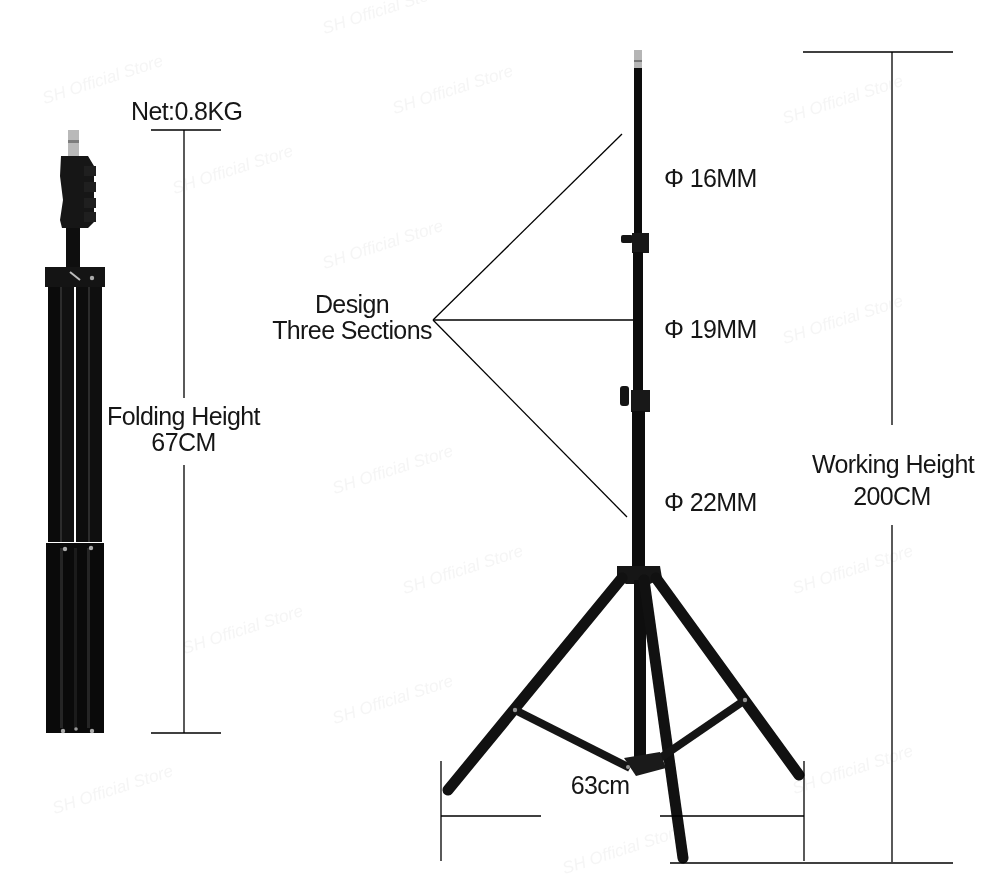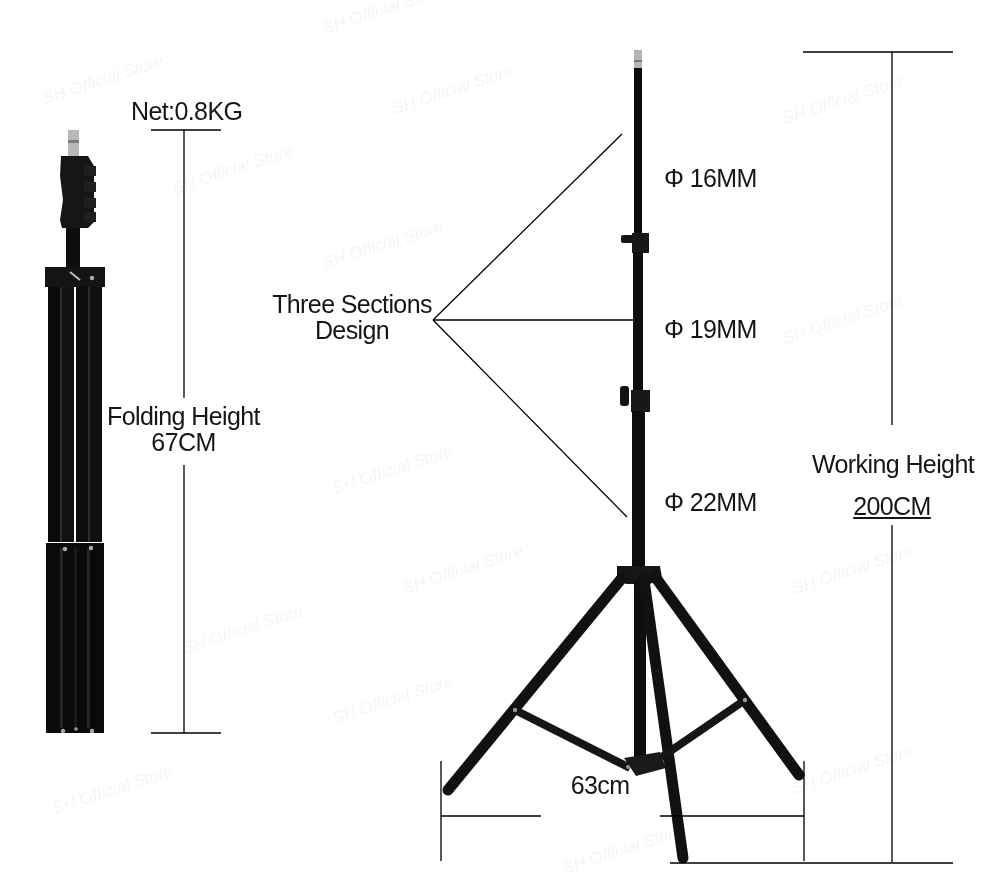--- a/index.html
+++ b/index.html
@@ -137,27 +137,27 @@
   <div class="label" style="left:131px;top:98px;width:110px;">
     <span class="line">Net:0.8KG</span>
   </div>
 
   <div class="label" style="left:106px;top:403px;width:155px;">
     <span class="line">Folding Height</span>
     <span class="line" style="margin-top:0;">67CM</span>
   </div>
 
   <div class="label" style="left:272px;top:291px;width:160px;">
+    <span class="line">Design</span>
     <span class="line">Three Sections</span>
-    <span class="line">Design</span>
   </div>
 
   <div class="label" style="left:664px;top:165px;text-align:right;">Φ 16MM</div>
   <div class="label" style="left:664px;top:316px;text-align:left;">Φ 19MM</div>
   <div class="label" style="left:664px;top:489px;text-align:left;">Φ 22MM</div>
 
   <div class="label" style="left:812px;top:451px;width:160px;">
     <span class="line">Working Height</span>
-    <span class="line" style="margin-top:16px;text-decoration:underline;">200CM</span>
+    <span class="line" style="margin-top:6px;">200CM</span>
   </div>
 
   <div class="label" style="left:560px;top:772px;width:80px;">63cm</div>
 </div>
 
 </body></html>

